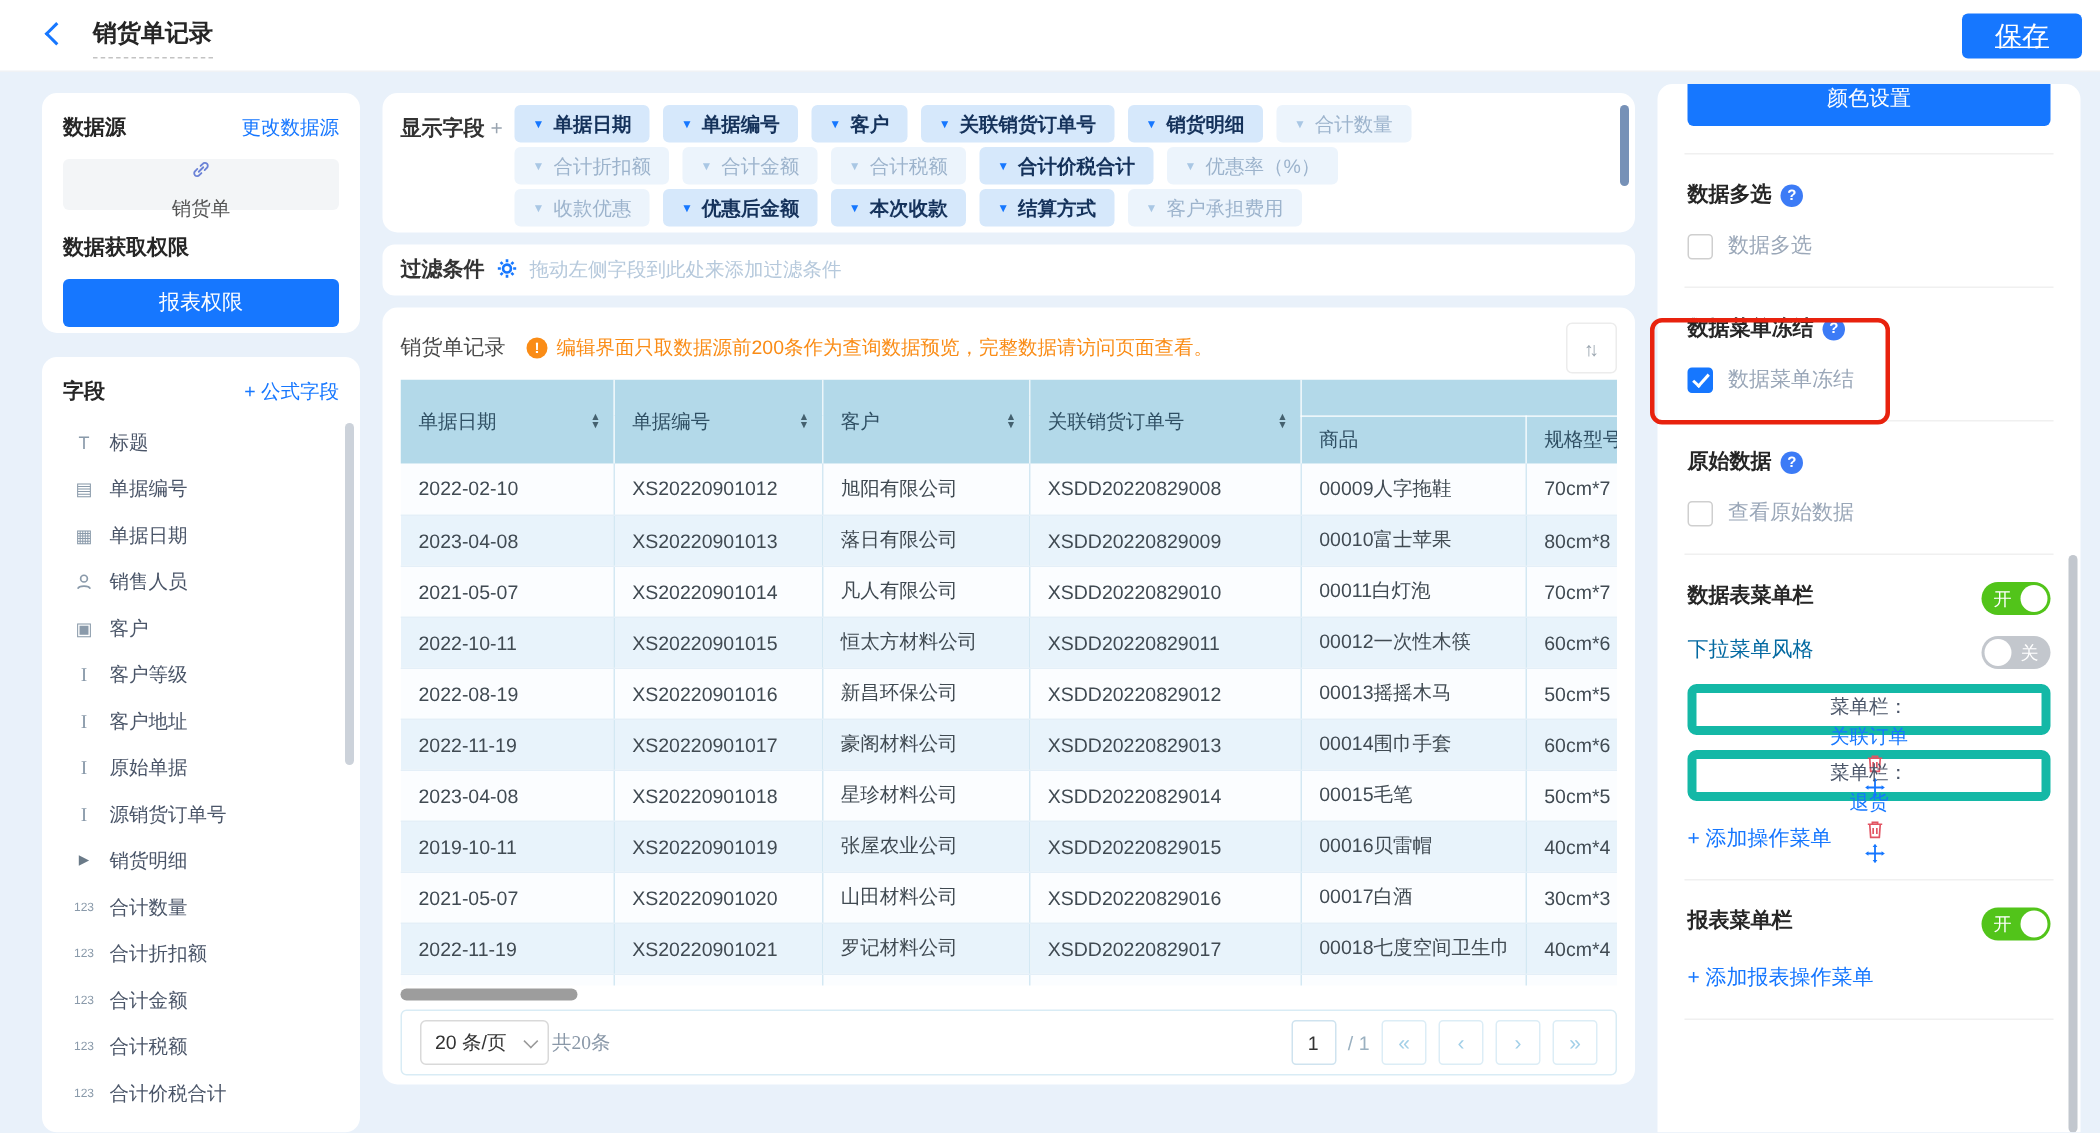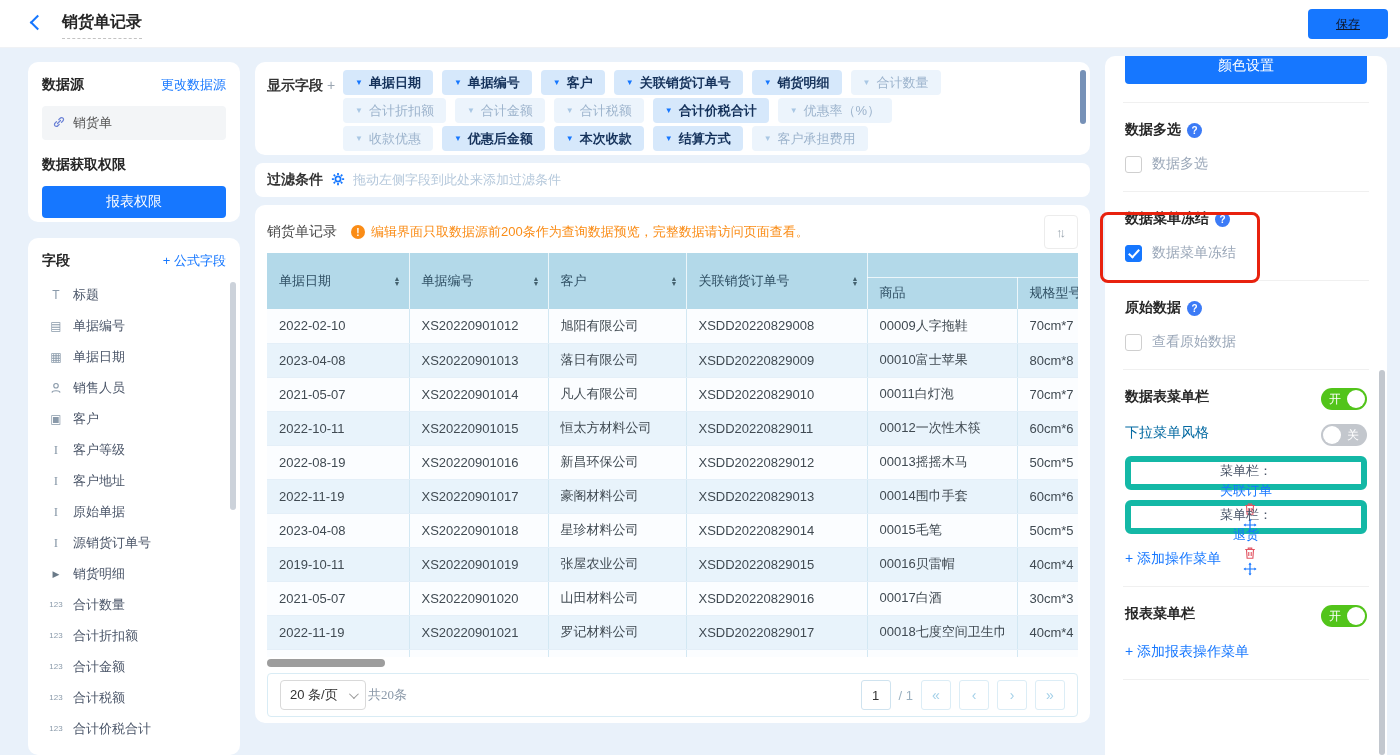--- a/index.html
+++ b/index.html
@@ -6,31 +6,31 @@
   html,body { width:1400px; height:755px; overflow:hidden; }
   body {
     font-family:"Liberation Sans","DejaVu Sans",sans-serif;
     background:#e9f1fa; position:relative; font-size:13px; color:#333;
   }
   
   .topbar { position:absolute; left:0; top:0; width:1400px; height:48px; background:#fff; border-bottom:1px solid #f0f2f5; z-index:5; }
   .back-btn { position:absolute; left:30px; top:16px; width:12px; height:12px; cursor:pointer; }
   .back-btn::before { content:""; position:absolute; left:2px; top:1px; width:9px; height:9px; border-left:2px solid #1677ff; border-bottom:2px solid #1677ff; transform:rotate(45deg); }
   .page-title { position:absolute; left:62px; top:12px; font-size:16px; color:#262626; font-weight:700; padding-bottom:5px; border-bottom:1px dashed #c3c3c3; }
-  .save-btn { position:absolute; right:12px; top:9px; width:80px; height:30px; background:#1677ff; color:#0f172a; border:none; border-radius:4px; font-size:12px; cursor:pointer; font-family:inherit;text-decoration:underline; }
+  .save-btn { position:absolute; right:12px; top:9px; width:80px; height:30px; background:#1677ff; color:#ffffff; border:none; border-radius:4px; font-size:18px; cursor:pointer; font-family:inherit;text-decoration:underline; }
   
   .card { position:absolute; background:#fff; border-radius:10px; }
   .sec-title { font-size:14px; font-weight:700; color:#262626; }
   .blue-link { color:#1677ff; font-size:13px; text-decoration:none; cursor:pointer; }
   .primary-btn { background:#1677ff; color:#fff; border:none; border-radius:4px; font-size:14px; cursor:pointer; font-family:inherit; }
   .hr { border:none; border-top:1px solid #f0f0f0; }
   
   .card-ds { left:28px; top:62px; width:212px; height:160px; padding:14px; }
   .row-between { display:flex; justify-content:space-between; align-items:center; }
-  .ds-item { margin-top:12px; height:34px; background:#f3f5f7; border-radius:4px; display:flex; align-items:center; padding:0 10px; gap:7px; color:#555; font-size:13px; }
+  .ds-item { margin-top:12px; height:34px; background:#f3f5f7; border-radius:4px; display:flex; align-items:center; padding:0 10px; gap:7px; color:#555; font-size:13px;flex-direction:column; }
   .perm-title { margin-top:16px; }
   .perm-btn { margin-top:12px; width:100%; height:32px; }
   .card-fields { left:28px; top:238px; width:212px; height:517px; padding:14px; overflow:hidden; }
   .field-list { margin-top:9px; }
   .field-item { display:flex; align-items:center; gap:9px; height:31px; padding-left:6px; color:#4a5568; font-size:13px; cursor:grab; }
   .f-icon { width:16px; text-align:center; color:#8a9aaa; font-size:12px; flex:none; display:inline-flex; justify-content:center; align-items:center; }
   .f-icon.text-icon { font-family:"Liberation Serif","DejaVu Serif",serif; font-size:13px; }
   .f-icon.number-icon { font-size:8px; letter-spacing:0; }
   .f-icon.detail-icon { font-size:9px; color:#6a7a88; }
   .v-thumb { position:absolute; width:6px; border-radius:3px; background:#ccd2da; }

